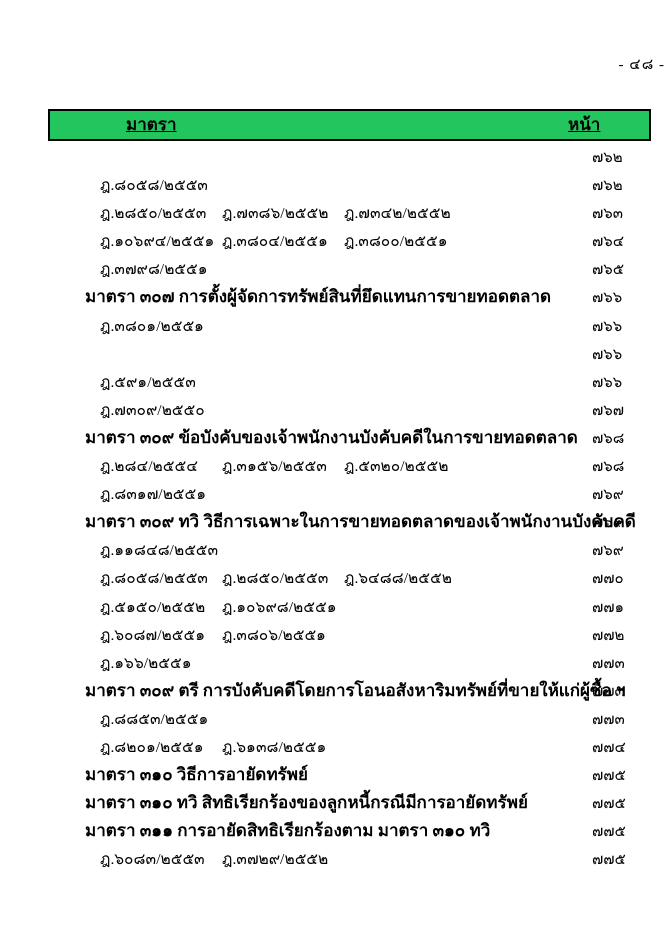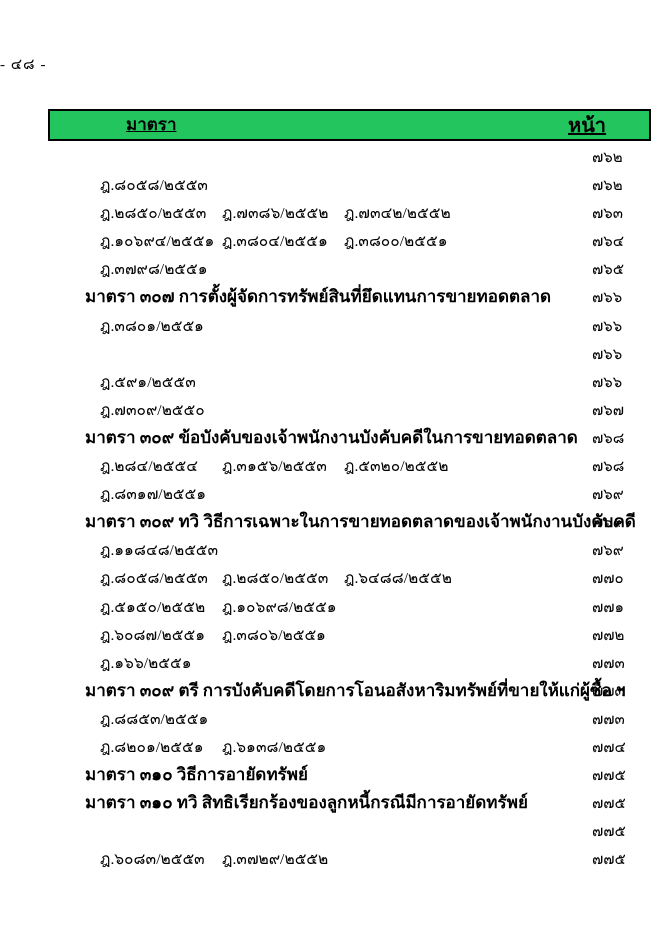--- a/index.html
+++ b/index.html
@@ -14,21 +14,21 @@
     background: #ffffff;
     color: #000000;
     font-family: "Liberation Serif", "DejaVu Serif", serif;
     overflow: hidden;
   }
   .top-page-number {
     position: absolute;
     top: 52px;
     left: 0;
     width: 665px;
-    text-align: left;
+    text-align: right;
     font-size: 15px;
     letter-spacing: 1px;
   }
   .header-box {
     position: absolute;
     left: 48px;
     top: 109px;
     width: 599px;
     height: 28px;
     border: 2px solid #000000;
@@ -41,21 +41,21 @@
     font-weight: bold;
     font-size: 17px;
     text-decoration: underline;
     line-height: 24px;
   }
   .header-box .hdr-right {
     position: absolute;
     left: 518px;
     top: 2px;
     font-weight: bold;
-    font-size: 20px;
+    font-size: 17px;
     text-decoration: underline;
     line-height: 24px;
     text-align: center;
   }
   .toc-rows {
     position: absolute;
     left: 48px;
     top: 143px;
     width: 603px;
   }
@@ -189,20 +189,21 @@
     </div>
       <div class="row row-section">
       <span>มาตรา ๓๑๐  วิธีการอายัดทรัพย์</span>
       <span class="row-page">๗๗๕</span>
     </div>
       <div class="row row-section">
       <span>มาตรา ๓๑๐ ทวิ  สิทธิเรียกร้องของลูกหนี้กรณีมีการอายัดทรัพย์</span>
       <span class="row-page">๗๗๕</span>
     </div>
       <div class="row row-section">
+      <span>มาตรา ๓๑๑  การอายัดสิทธิเรียกร้องตาม มาตรา ๓๑๐ ทวิ</span>
       <span class="row-page">๗๗๕</span>
     </div>
       <div class="row row-citations">
       <span><span class="cite">ฎ.๖๐๘๓/๒๕๕๓</span><span class="cite">ฎ.๓๗๒๙/๒๕๕๒</span></span>
       <span class="row-page">๗๗๕</span>
     </div>
     </div>
 
 </div>
 

